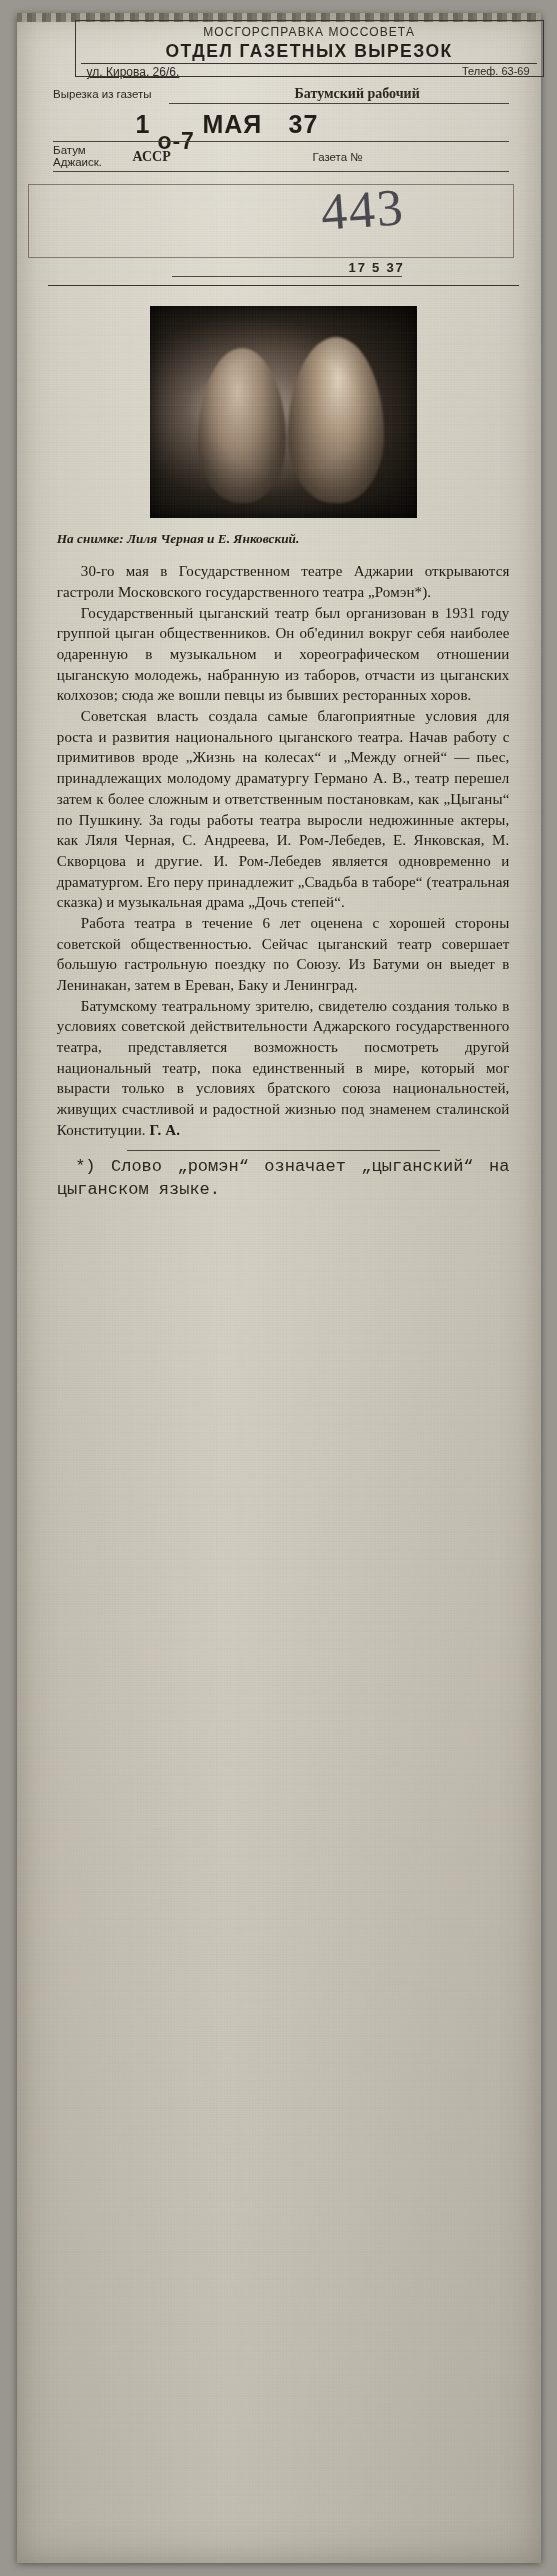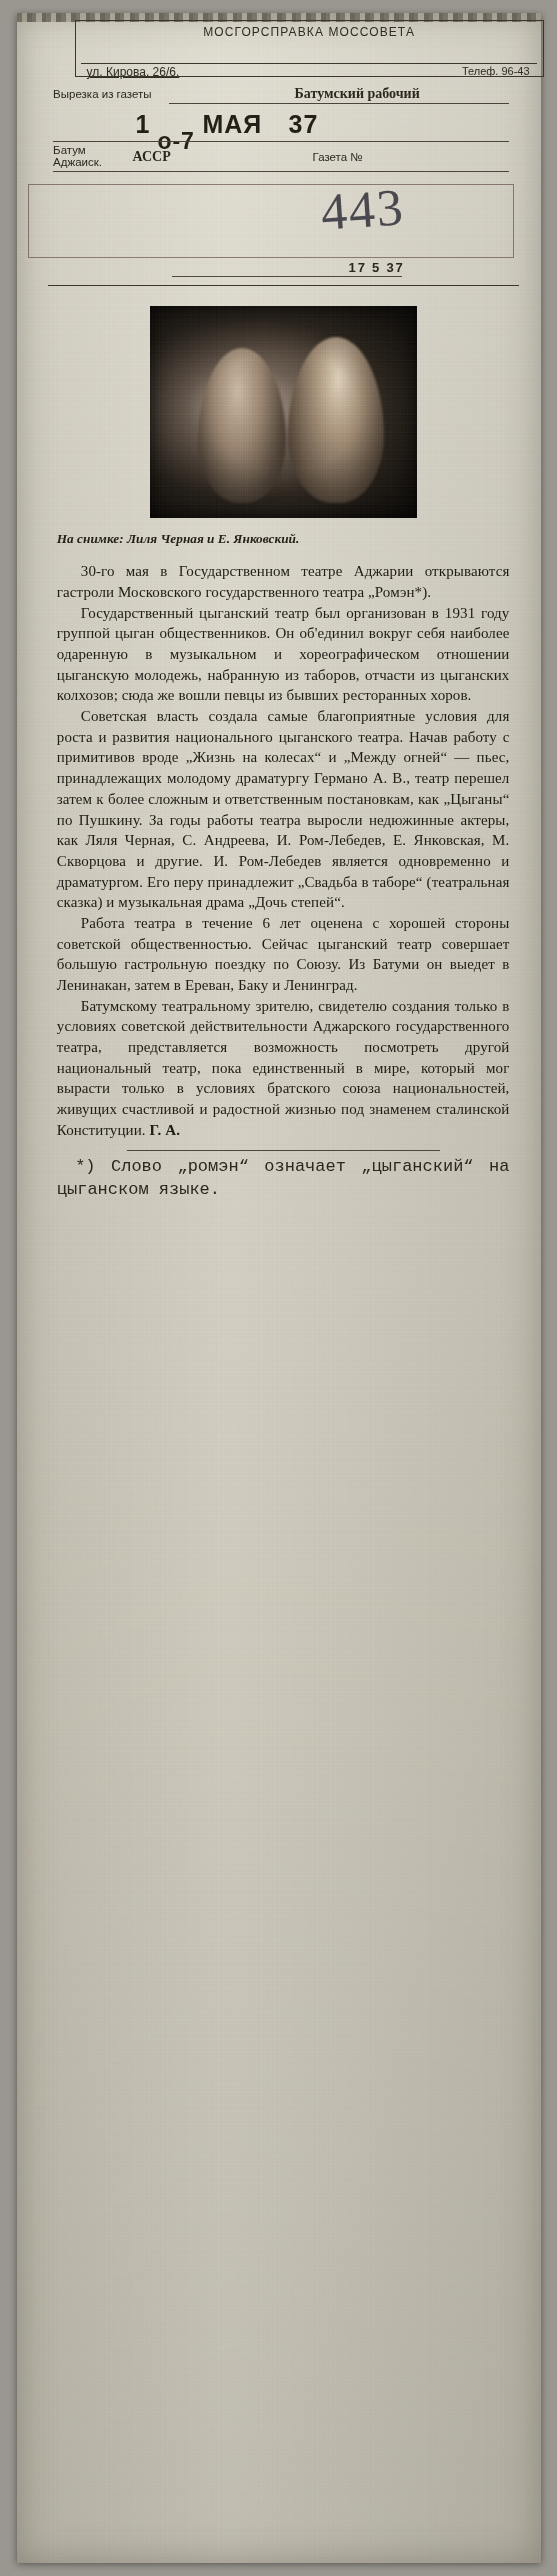--- a/index.html
+++ b/index.html
@@ -306,23 +306,24 @@
 </style>
 </head>
 <body>
 
 <div class="page">
   <div class="sheet">
     <div class="torn-top"></div>
 
     <div class="stamp-box">
       <div class="stamp-line1">МОСГОРСПРАВКА МОССОВЕТА</div>
+      <div class="stamp-line2">ОТДЕЛ ГАЗЕТНЫХ ВЫРЕЗОК</div>
       <div class="stamp-rule"></div>
       <div class="stamp-addr">ул. Кирова, 26/6.</div>
-      <div class="stamp-phone">Телеф. 96-43</div>
+      <div class="stamp-phone">Телеф. 63-69</div>
     </div>
 
     <div class="form-area">
       <div class="form-row" style="top:0;">
         <span class="form-label" style="left:5.5px; top:0;">Вырезка из газеты</span>
         <span class="form-underline" style="left:121px; top:14.7px; width:340px;"></span>
         <span class="form-value" style="left:247px; top:-1.8px; font-size:14px; font-weight:bold;">Батумский рабочий</span>
       </div>
 
       <div class="form-row" style="top:22px;">

